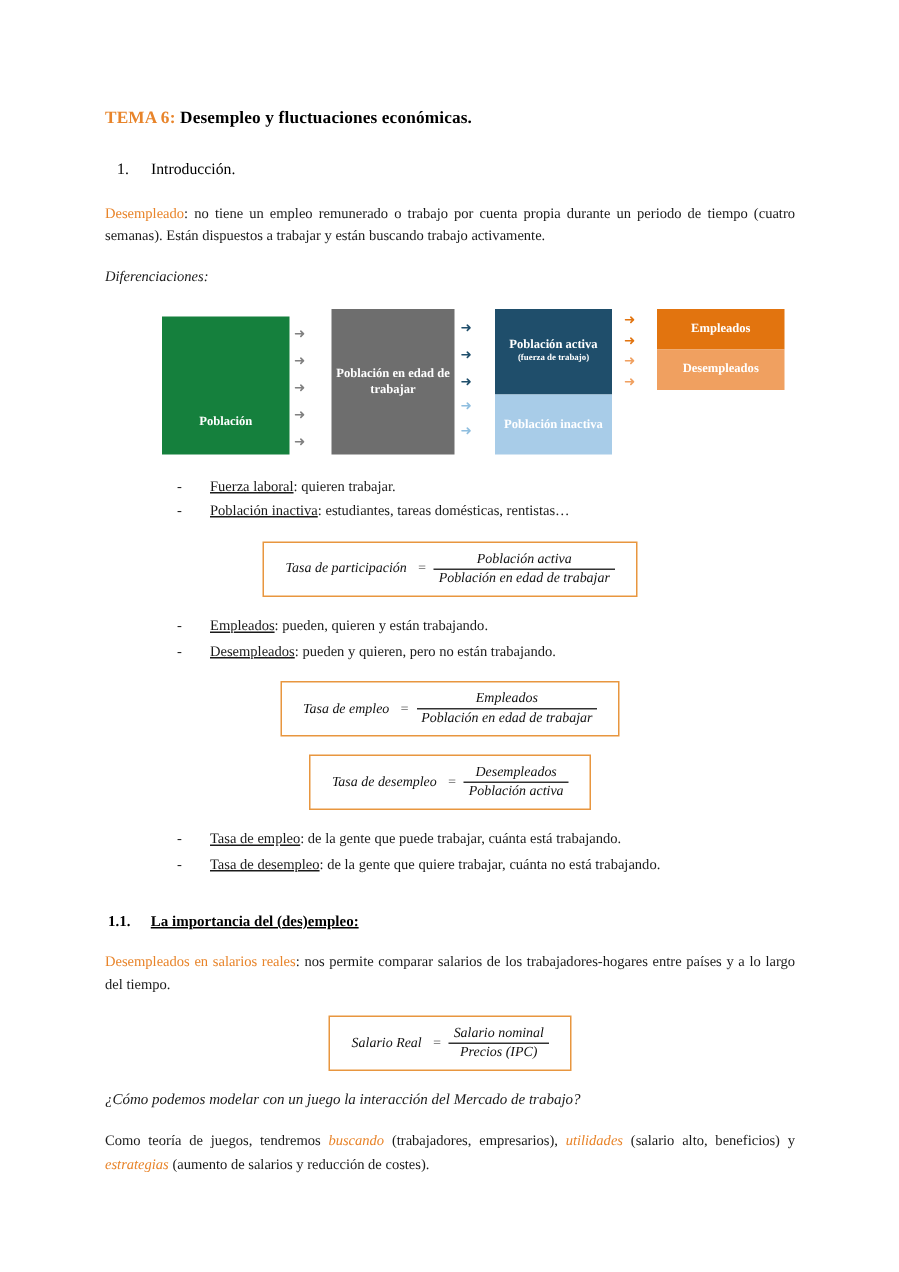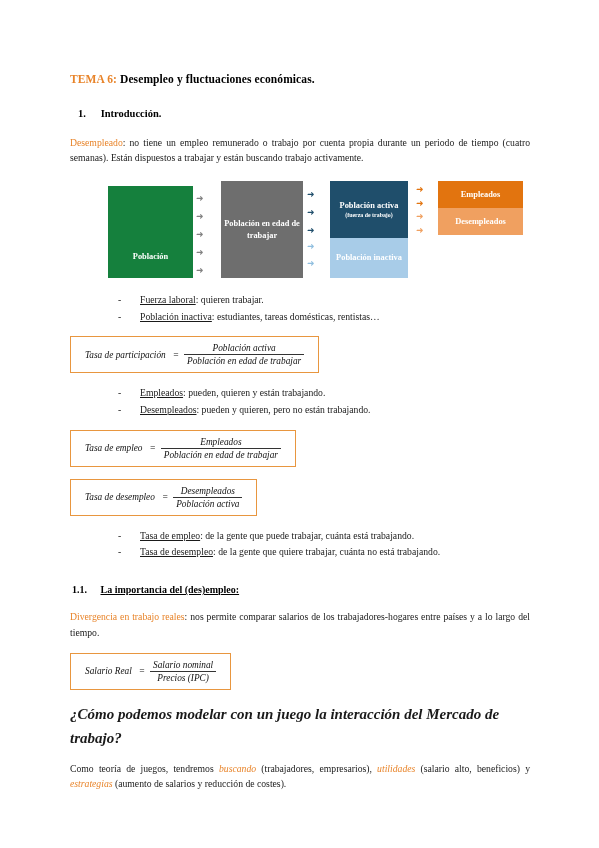--- a/index.html
+++ b/index.html
@@ -39,21 +39,21 @@
     line-height: 1.3;
   }
   .doc-title .tema {
     color: #E8842A;
   }
   .doc-title .rest {
     color: #000000;
   }
   .section-heading {
     font-size: 10.5px;
-    font-weight: bold;
+    font-weight: normal;
     margin: 0 0 14px 0;
     padding-left: 28px;
     line-height: 1.3;
     color: #000;
   }
   .section-heading .num {
     display: inline-block;
     width: 20px;
     margin-left: -20px;
   }
@@ -90,25 +90,24 @@
     color: #E8842A;
     font-style: italic;
   }
   p.label-ital {
     font-size: 9.7px;
     font-style: italic;
     margin: 0 0 10px 0;
     line-height: 1.5;
   }
   p.question {
-    font-size: 15px;
+    font-size: 10px;
     font-style: italic;
     margin: 0 0 11px 0;
     line-height: 1.6;
-    font-weight: bold;
   }
 
   
   ul.dash {
     list-style: none;
     margin: 0 0 11px 0;
     padding: 0 0 0 48px;
   }
   ul.dash li {
     font-size: 9.7px;
@@ -123,21 +122,21 @@
     top: 0;
   }
   ul.dash li .term {
     text-decoration: underline;
     font-family: Liberation Serif, serif;
   }
 
   
   .formula-wrap {
     display: flex;
-    justify-content: flex-start;
+    justify-content: center;
     margin: 2px 0 12px 0;
   }
   .formula-box {
     border: 1.2px solid #E8963F;
     background: #ffffff;
     padding: 6px 14px 6px 14px;
     display: inline-flex;
     align-items: center;
     justify-content: center;
     font-style: italic;
@@ -272,20 +271,21 @@
 
     <h2 class="section-heading">
       <span class="num">1.</span>
       <span>Introducción.</span>
     </h2>
 
     <p class="body">
       <span class="accent">Desempleado</span><span>: no tiene un empleo remunerado o trabajo por cuenta propia durante un periodo de tiempo (cuatro semanas). Están dispuestos a trabajar y están buscando trabajo activamente.</span>
     </p>
 
+    <p class="label-ital">Diferenciaciones:</p>
 
     <div class="diagram">
       <div class="dg-box dg-poblacion">Población</div>
 
       <div class="arrow-col arrows-1">
         <span class="arr">➜</span>
         <span class="arr">➜</span>
         <span class="arr">➜</span>
         <span class="arr">➜</span>
         <span class="arr">➜</span>
@@ -381,21 +381,21 @@
         <span class="dash-mark">-</span><span class="term">Tasa de desempleo</span><span>: de la gente que quiere trabajar, cuánta no está trabajando.</span>
       </li>
     </ul>
 
     <h3 class="subsection-heading" style="margin-top:22px;">
       <span class="num">1.1.</span>
       <span class="u">La importancia del (des)empleo:</span>
     </h3>
 
     <p class="body">
-      <span class="accent">Divergencia en trabajo reales</span><span>: nos permite comparar salarios de los trabajadores-hogares entre países y a lo largo del tiempo.</span>
+      <span class="accent">Desempleados en salarios reales</span><span>: nos permite comparar salarios de los trabajadores-hogares entre países y a lo largo del tiempo.</span>
     </p>
 
     <div class="formula-wrap">
       <div class="formula-box">
         <span class="lhs">Salario Real</span>
         <span class="eq">=</span>
         <span class="frac">
           <span class="num-part">Salario nominal</span>
           <span class="den-part">Precios (IPC)</span>
         </span>

